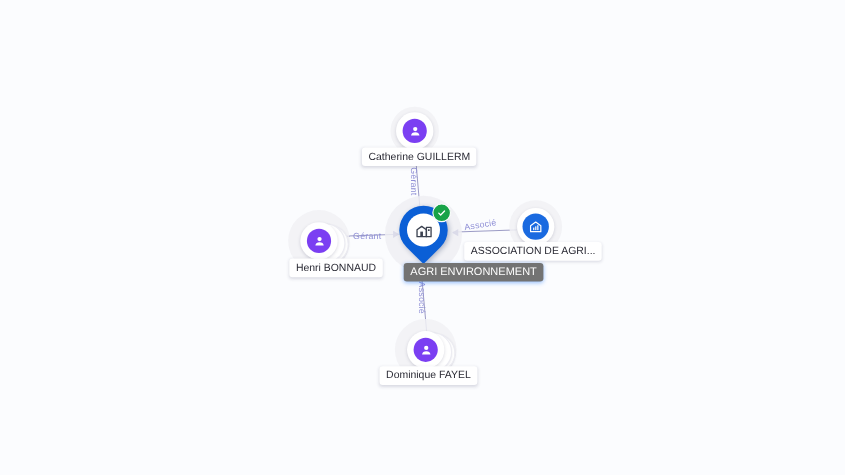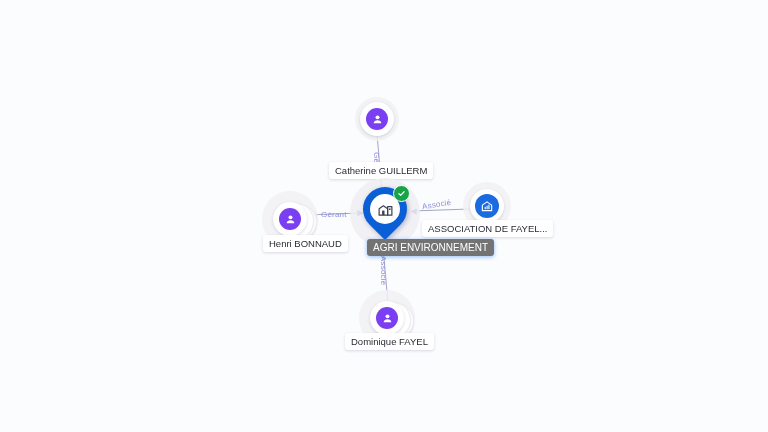--- a/index.html
+++ b/index.html
@@ -200,21 +200,21 @@
   <div class="node" style="left:377px; top:119px;">
     <div class="halo" style="left:-22px; top:-22px; width:44px; height:44px;"></div>
     <div class="avatar-person" style="left:-17px; top:-17px;">
       <span class="disc">
         <svg width="13" height="13" viewBox="0 0 24 24" aria-hidden="true">
           <circle cx="12" cy="8" r="3.6" fill="#ffffff"></circle>
           <path d="M5 19c0-3.6 3.2-5.6 7-5.6s7 2 7 5.6z" fill="#ffffff"></path>
         </svg>
       </span>
     </div>
-    <div class="node-label" style="left:-48px; top:15px;margin-top:28px;">Catherine GUILLERM</div>
+    <div class="node-label" style="left:-48px; top:15px;">Catherine GUILLERM</div>
   </div>
 
   <div class="node" style="left:290px; top:219px;">
     <div class="halo" style="left:-28px; top:-28px; width:56px; height:56px;"></div>
     <div class="stack-ghost" style="left:-9px; top:-15px;"></div>
     <div class="stack-ghost" style="left:-12px; top:-16px;"></div>
     <div class="avatar-person" style="left:-17px; top:-17px;">
       <span class="disc">
         <svg width="13" height="13" viewBox="0 0 24 24" aria-hidden="true">
           <circle cx="12" cy="8" r="3.6" fill="#ffffff"></circle>
@@ -230,21 +230,21 @@
     <div class="avatar-company" style="left:-17px; top:-17px;">
       <span class="disc">
         <svg width="14" height="14" viewBox="0 0 24 24" aria-hidden="true">
           <path d="M4 20V10.5L12 5l8 5.5V20z" fill="none" stroke="#ffffff" stroke-width="1.9" stroke-linejoin="round"></path>
           <rect x="8" y="13.5" width="1.9" height="4" fill="#ffffff"></rect>
           <rect x="11.2" y="11.6" width="1.9" height="5.9" fill="#ffffff"></rect>
           <rect x="14.4" y="9.8" width="1.9" height="7.7" fill="#ffffff"></rect>
         </svg>
       </span>
     </div>
-    <div class="node-label" style="left:-65px; top:14px;">ASSOCIATION DE FAYEL...</div>
+    <div class="node-label" style="left:-65px; top:14px;">ASSOCIATION DE AGRI...</div>
   </div>
 
   <div class="node" style="left:387px; top:318px;">
     <div class="halo" style="left:-28px; top:-28px; width:56px; height:56px;"></div>
     <div class="stack-ghost" style="left:-9px; top:-15px;"></div>
     <div class="stack-ghost" style="left:-12px; top:-16px;"></div>
     <div class="avatar-person" style="left:-17px; top:-17px;">
       <span class="disc">
         <svg width="13" height="13" viewBox="0 0 24 24" aria-hidden="true">
           <circle cx="12" cy="8" r="3.6" fill="#ffffff"></circle>

